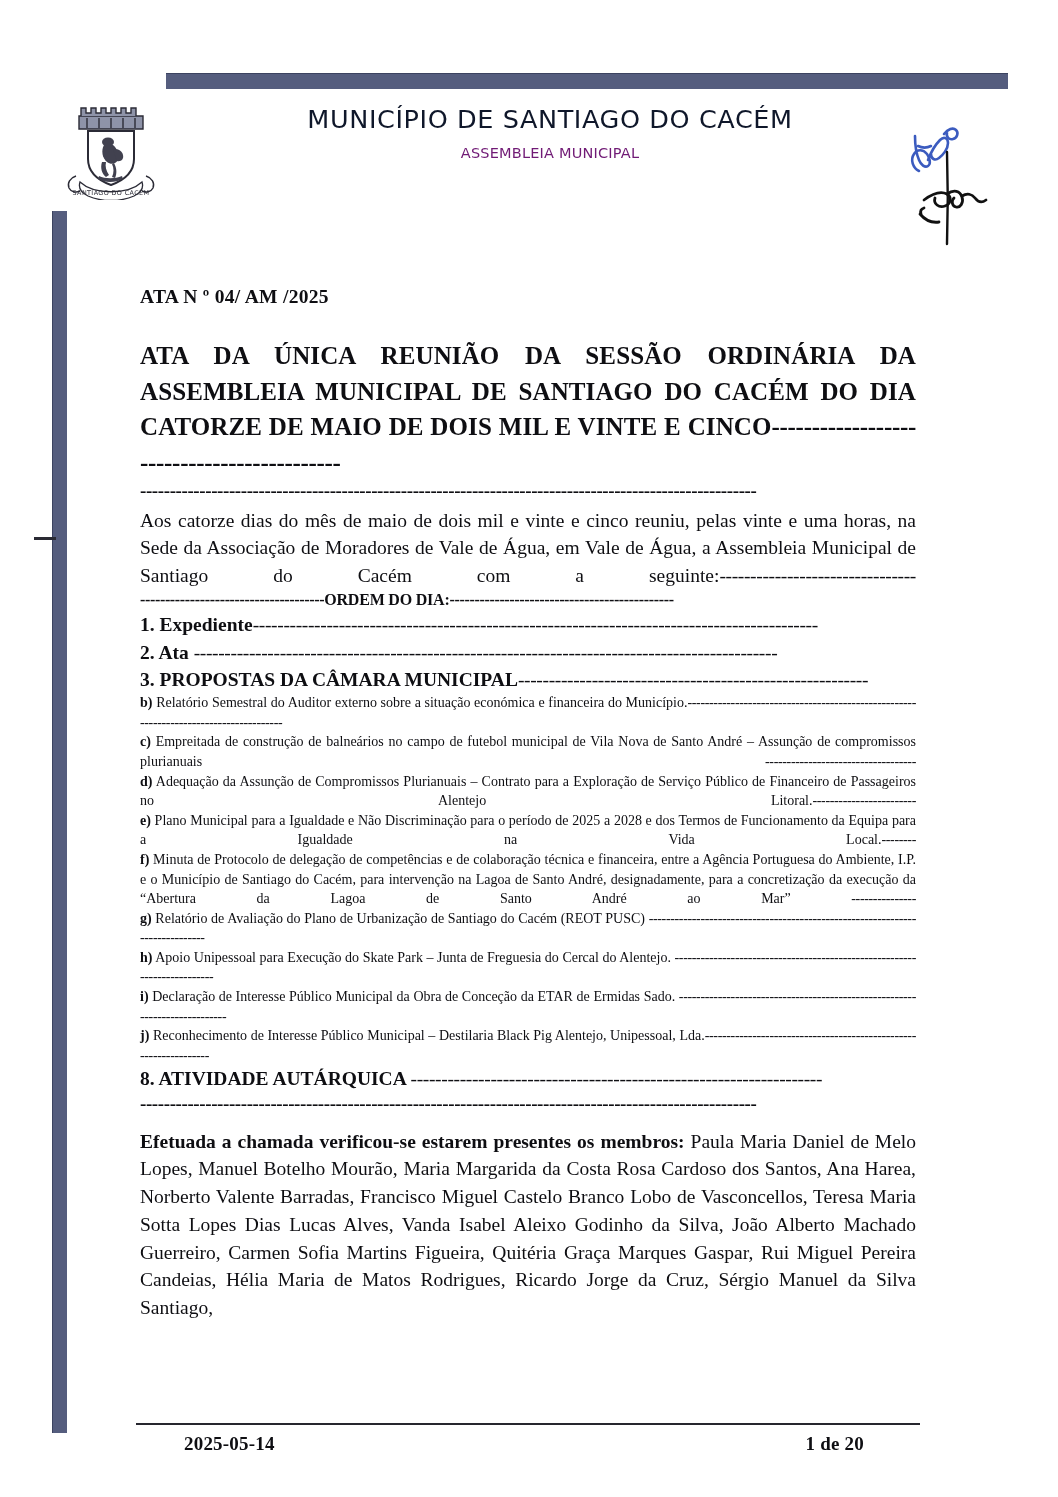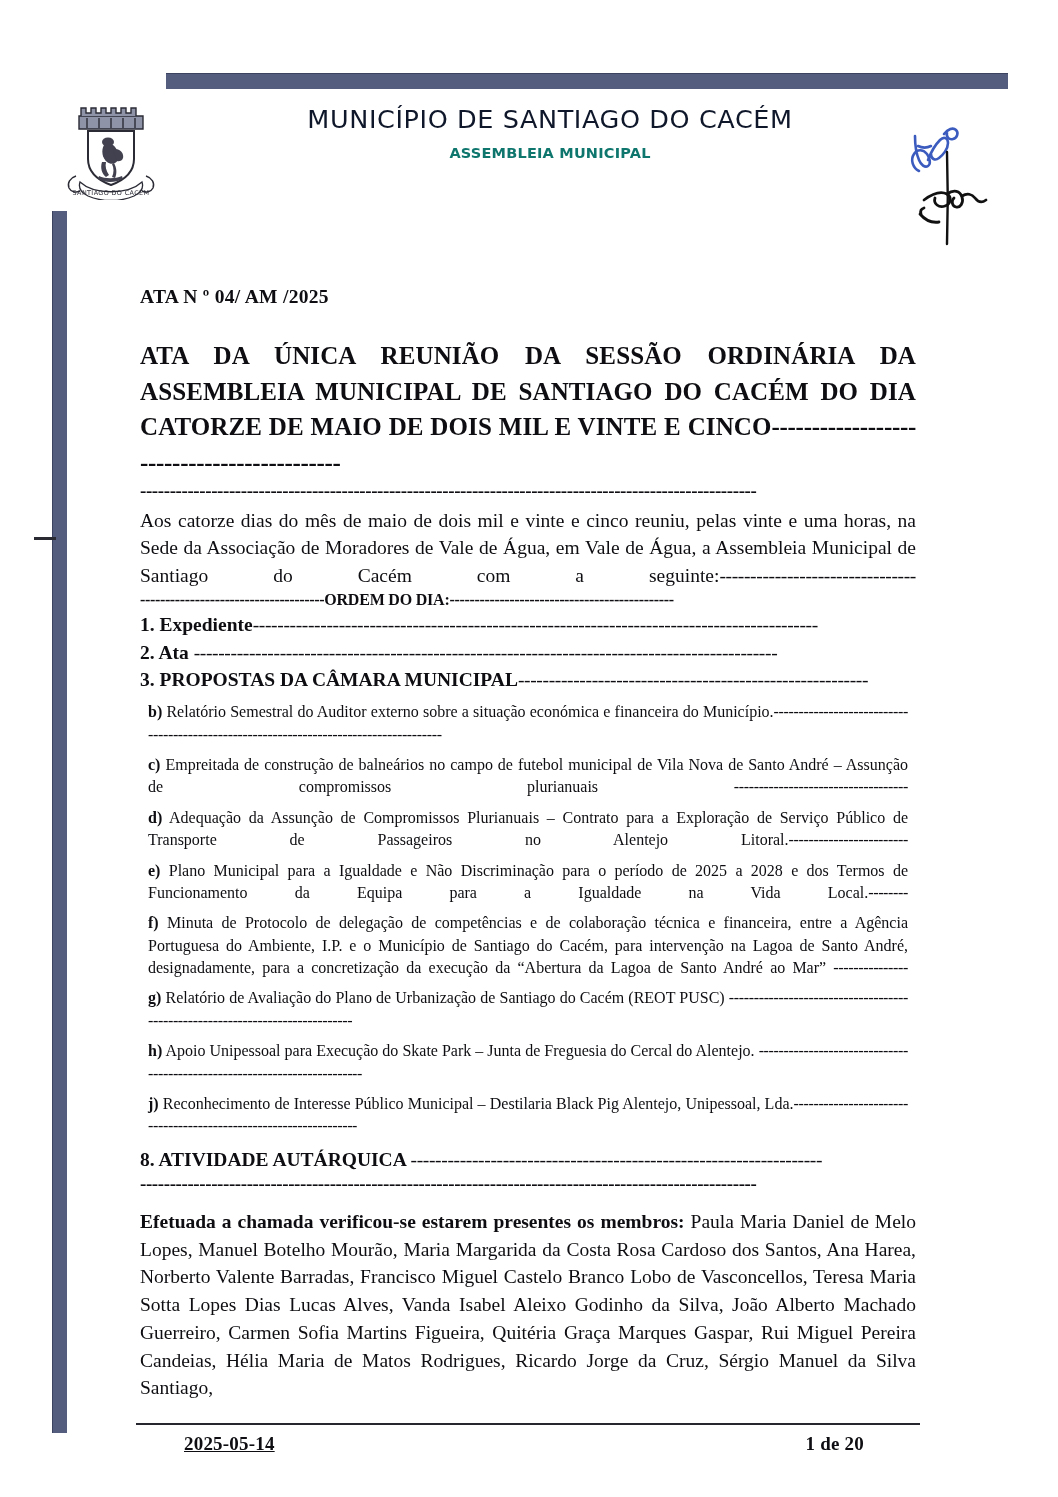--- a/index.html
+++ b/index.html
@@ -67,23 +67,23 @@
     font-family: "DejaVu Sans", "Liberation Sans", sans-serif;
     font-size: 25.5px;
     letter-spacing: 0.6px;
     color: #0f172a;
     white-space: nowrap;
   }
   .mast-sub {
     margin-top: 11px;
     font-family: "DejaVu Sans", "Liberation Sans", sans-serif;
     font-size: 14.5px;
-    font-weight: bold;
+    font-weight: normal;
     letter-spacing: 0.2px;
-    color: #0f766e;
+    color: #701a75;
   }
 
   
   .sig-wrap {
     position: absolute;
     left: 888px;
     top: 104px;
     width: 150px;
     height: 160px;
     pointer-events: none;
@@ -125,25 +125,25 @@
 
   p.para {
     font-size: 19.5px;
     line-height: 1.40;
     text-align: justify;
     text-align-last: justify;
     margin: 4px 0 0 0;
   }
 
   .line {
-    font-size: 16px;
+    font-size: 14px;
     line-height: 1.40;
     text-align: justify;
     text-align-last: justify;
-    margin: 8px;
+    margin: 0;
     white-space: normal;
   }
   .line b, .lbl { font-weight: bold; }
   .nowrapline {
     font-size: 19.5px;
     line-height: 1.40;
     margin: 0;
     white-space: nowrap;
     overflow: hidden;
   }
@@ -182,21 +182,21 @@
     left: 136px;
     top: 1433px;
     width: 784px;
     display: flex;
     justify-content: space-between;
     align-items: baseline;
     font-size: 19px;
     font-weight: bold;
     letter-spacing: 0.2px;
   }
-  .footer .fdate { padding-left: 48px; text-decoration: underline; }
+  .footer .fdate { padding-left: 48px; }
   .footer .fpage { padding-right: 56px; }
 </style>
 </head>
 <body>
 
 <div class="page">
 
   <div class="bar-top"></div>
   <div class="bar-left"></div>
   <div class="margin-tick"></div>
@@ -279,30 +279,31 @@
 
     <p class="nowrapline"><b>2. Ata </b><span class="dash-run">-----------------------------------------------------------------------------------------------</span></p>
 
     <p class="nowrapline"><b>3. PROPOSTAS DA CÂMARA MUNICIPAL</b><span class="dash-run">---------------------------------------------------------</span></p>
 
 
     <p class="line"><b>b)</b><span> Relatório Semestral do Auditor externo sobre a situação económica e financeira do Município.</span><span class="dash-run">--------------------------------------------------------------------------------------</span></p>
 
     <p class="line"><b>c)</b><span> Empreitada de construção de balneários no campo de futebol municipal de Vila Nova de Santo André – Assunção de compromissos plurianuais </span><span class="dash-run">-----------------------------------</span></p>
 
-    <p class="line"><b>d)</b><span> Adequação da Assunção de Compromissos Plurianuais – Contrato para a Exploração de Serviço Público de Transporte de Passageiros no Alentejo Litoral.</span><span class="dash-run">------------------------</span></p>
+    <p class="line"><b>d)</b><span> Adequação da Assunção de Compromissos Plurianuais – Contrato para a Exploração de Serviço Público de Financeiro de Passageiros no Alentejo Litoral.</span><span class="dash-run">------------------------</span></p>
 
     <p class="line"><b>e)</b><span> Plano Municipal para a Igualdade e Não Discriminação para o período de 2025 a 2028 e dos Termos de Funcionamento da Equipa para a Igualdade na Vida Local.</span><span class="dash-run">--------</span></p>
 
     <p class="line"><b>f)</b><span> Minuta de Protocolo de delegação de competências e de colaboração técnica e financeira, entre a Agência Portuguesa do Ambiente, I.P. e o Município de Santiago do Cacém, para intervenção na Lagoa de Santo André, designadamente, para a concretização da execução da “Abertura da Lagoa de Santo André ao Mar” </span><span class="dash-run">---------------</span></p>
 
     <p class="line"><b>g)</b><span> Relatório de Avaliação do Plano de Urbanização de Santiago do Cacém (REOT PUSC) </span><span class="dash-run">-----------------------------------------------------------------------------</span></p>
 
     <p class="line"><b>h)</b><span> Apoio Unipessoal para Execução do Skate Park – Junta de Freguesia do Cercal do Alentejo. </span><span class="dash-run">-------------------------------------------------------------------------</span></p>
 
+    <p class="line"><b>i)</b><span> Declaração de Interesse Público Municipal da Obra de Conceção da ETAR de Ermidas Sado. </span><span class="dash-run">---------------------------------------------------------------------------</span></p>
 
     <p class="line"><b>j)</b><span> Reconhecimento de Interesse Público Municipal – Destilaria Black Pig Alentejo, Unipessoal, Lda.</span><span class="dash-run">-----------------------------------------------------------------</span></p>
 
     <p class="nowrapline"><b>8. ATIVIDADE AUTÁRQUICA </b><span class="dash-run">-------------------------------------------------------------------</span></p>
 
     <div class="rule-dashes">--------------------------------------------------------------------------------------------------------</div>
 
     <p class="attend"><span class="lead">Efetuada a chamada verificou-se estarem presentes os membros:</span><span> Paula Maria Daniel de Melo Lopes, Manuel Botelho Mourão, Maria Margarida da Costa Rosa Cardoso dos Santos, Ana Harea, Norberto Valente Barradas, Francisco Miguel Castelo Branco Lobo de Vasconcellos, Teresa Maria Sotta Lopes Dias Lucas Alves, Vanda Isabel Aleixo Godinho da Silva, João Alberto Machado Guerreiro, Carmen Sofia Martins Figueira, Quitéria Graça Marques Gaspar, Rui Miguel Pereira Candeias, Hélia Maria de Matos Rodrigues, Ricardo Jorge da Cruz, Sérgio Manuel da Silva Santiago,</span></p>
 
   </div>

